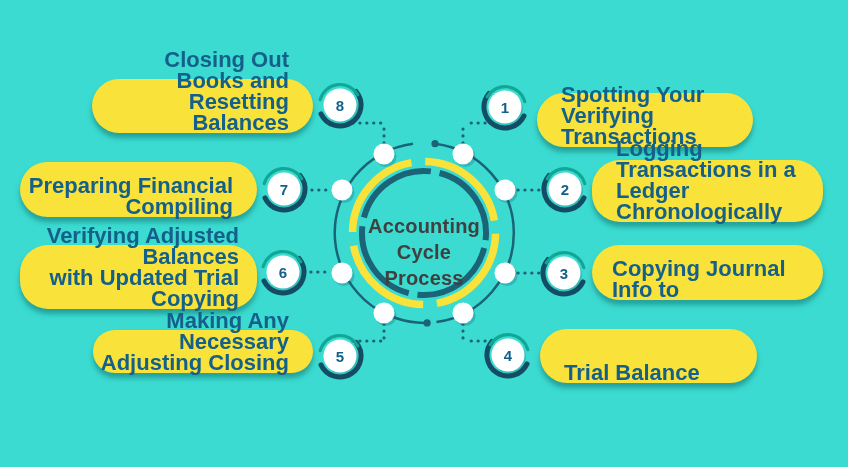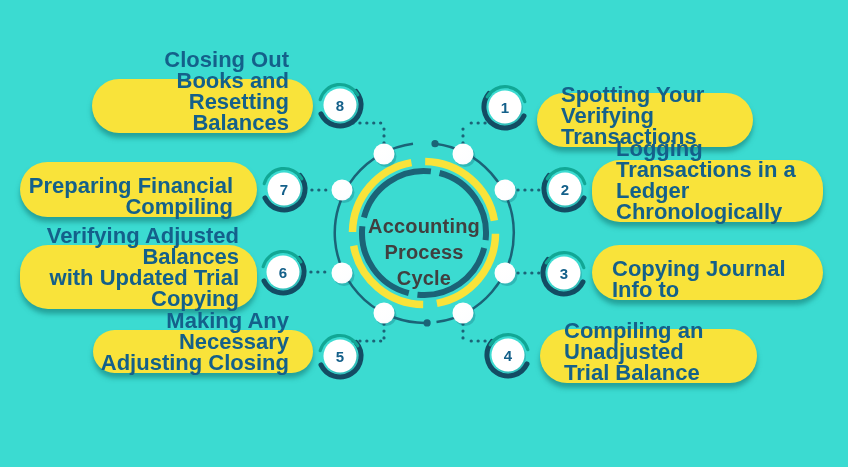--- a/index.html
+++ b/index.html
@@ -173,22 +173,22 @@
         <path d="M357.75,94.75 A20.5,20.5 0 0 0 320.2,99.7" fill="none" stroke="#11A795" stroke-width="3.2" stroke-linecap="round"></path>
         <circle cx="341.5" cy="107" r="16.5" fill="rgba(16,90,110,0.22)"></circle>
         <circle cx="340" cy="105" r="16.5" fill="#FFFFFF"></circle>
         <text x="340" y="110.5" fill="#14608A">8</text>
       </g>
     </g>
   </svg>
 
   <div class="title">
     <div>Accounting</div>
+    <div>Cycle</div>
     <div>Process</div>
-    <div>Cycle</div>
   </div>
 
   <div class="pill left-side" style="left:92px;top:79px;width:221px;height:54px;">
     <span>Closing Out Books and</span>
     <span>Resetting Balances</span>
   </div>
 
   <div class="pill left-side" style="left:20px;top:162px;width:237px;height:55px;">
     <span>Preparing Financial</span>
     <span>Compiling</span>
@@ -212,17 +212,16 @@
   <div class="pill right-side" style="left:592px;top:160px;width:231px;height:62px;">
     <span>Logging Transactions in a</span>
     <span>Ledger Chronologically</span>
   </div>
 
   <div class="pill right-side" style="left:592px;top:245px;width:231px;height:55px;padding-left:20px;">
     <span>Copying Journal Info to</span>
   </div>
 
   <div class="pill right-side" style="left:540px;top:329px;width:217px;height:54px;">
-    <span>Compiling an Unadjusted</span>
     <span>Trial Balance</span>
   </div>
 
 </div>
 
 </body></html>

